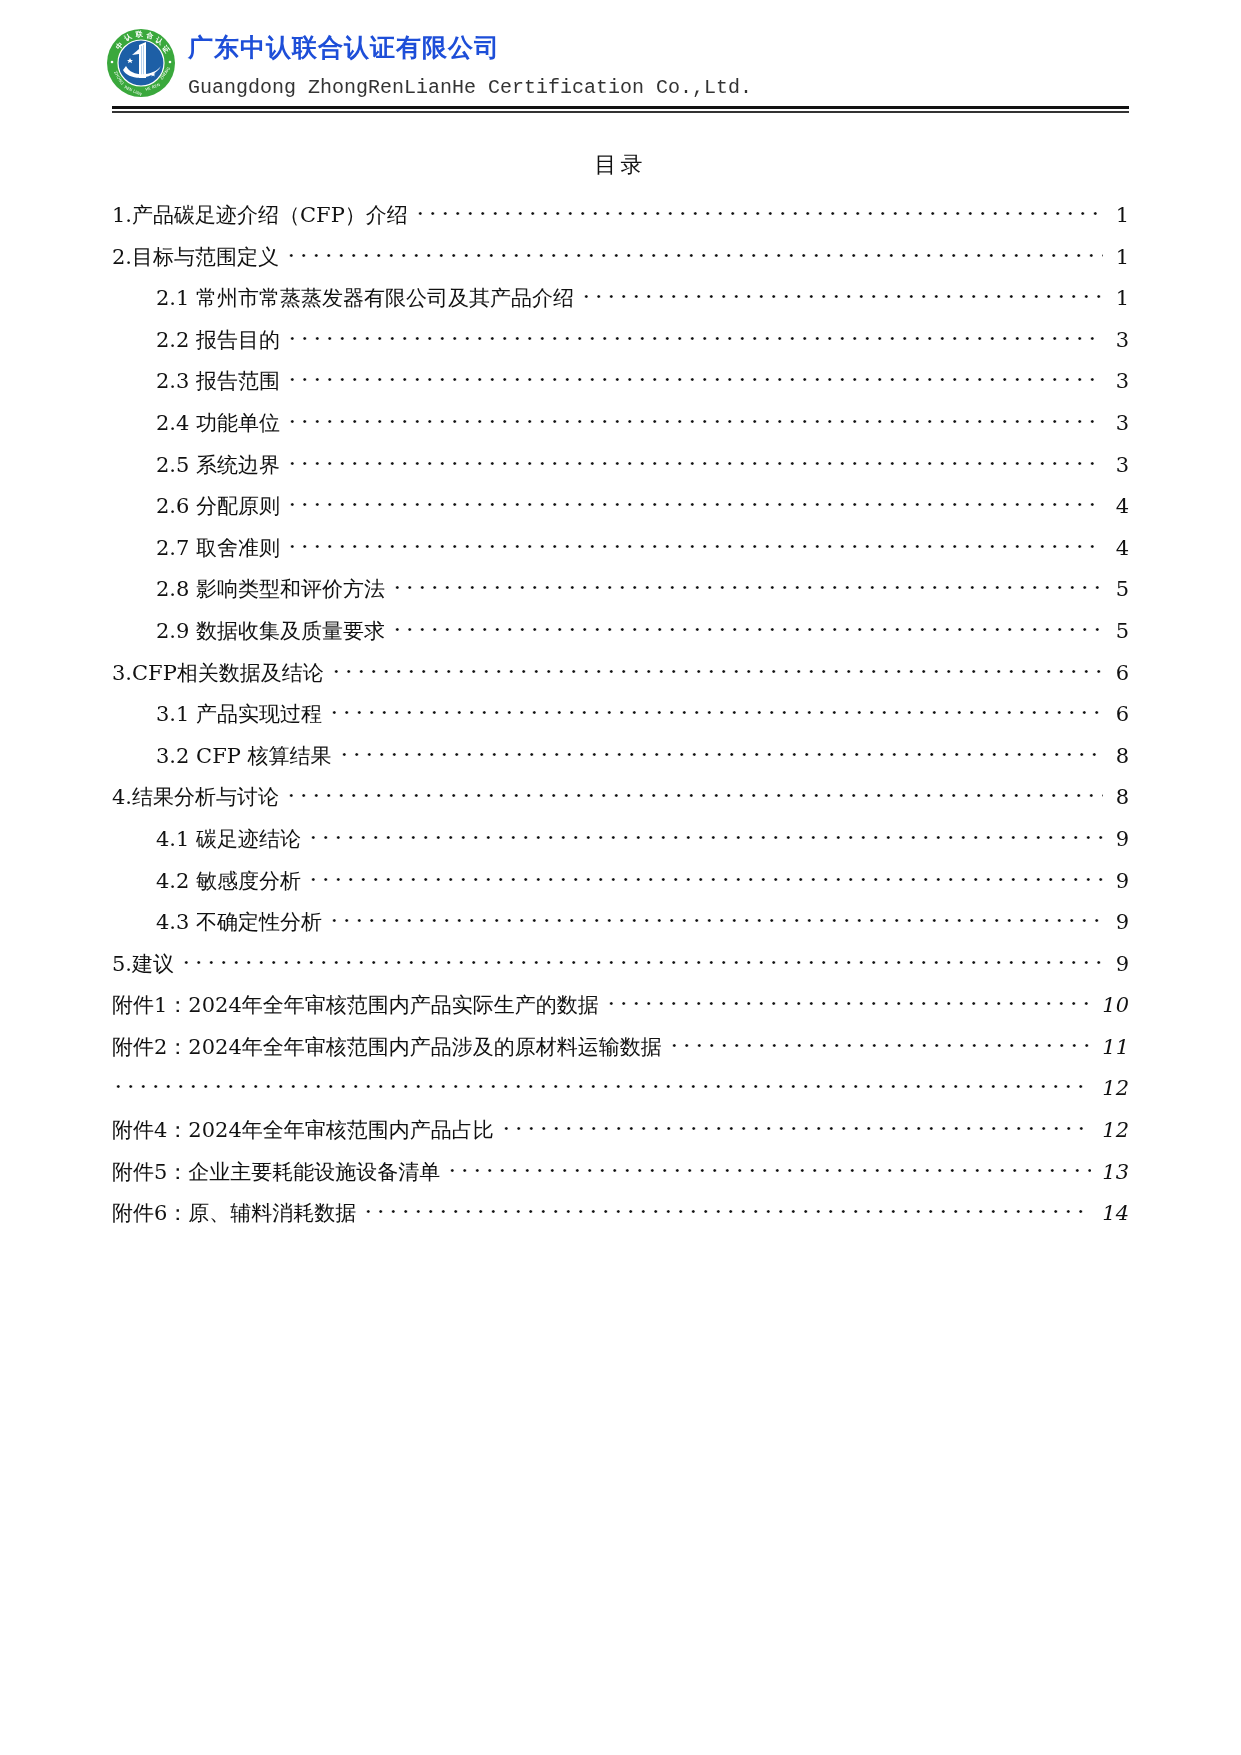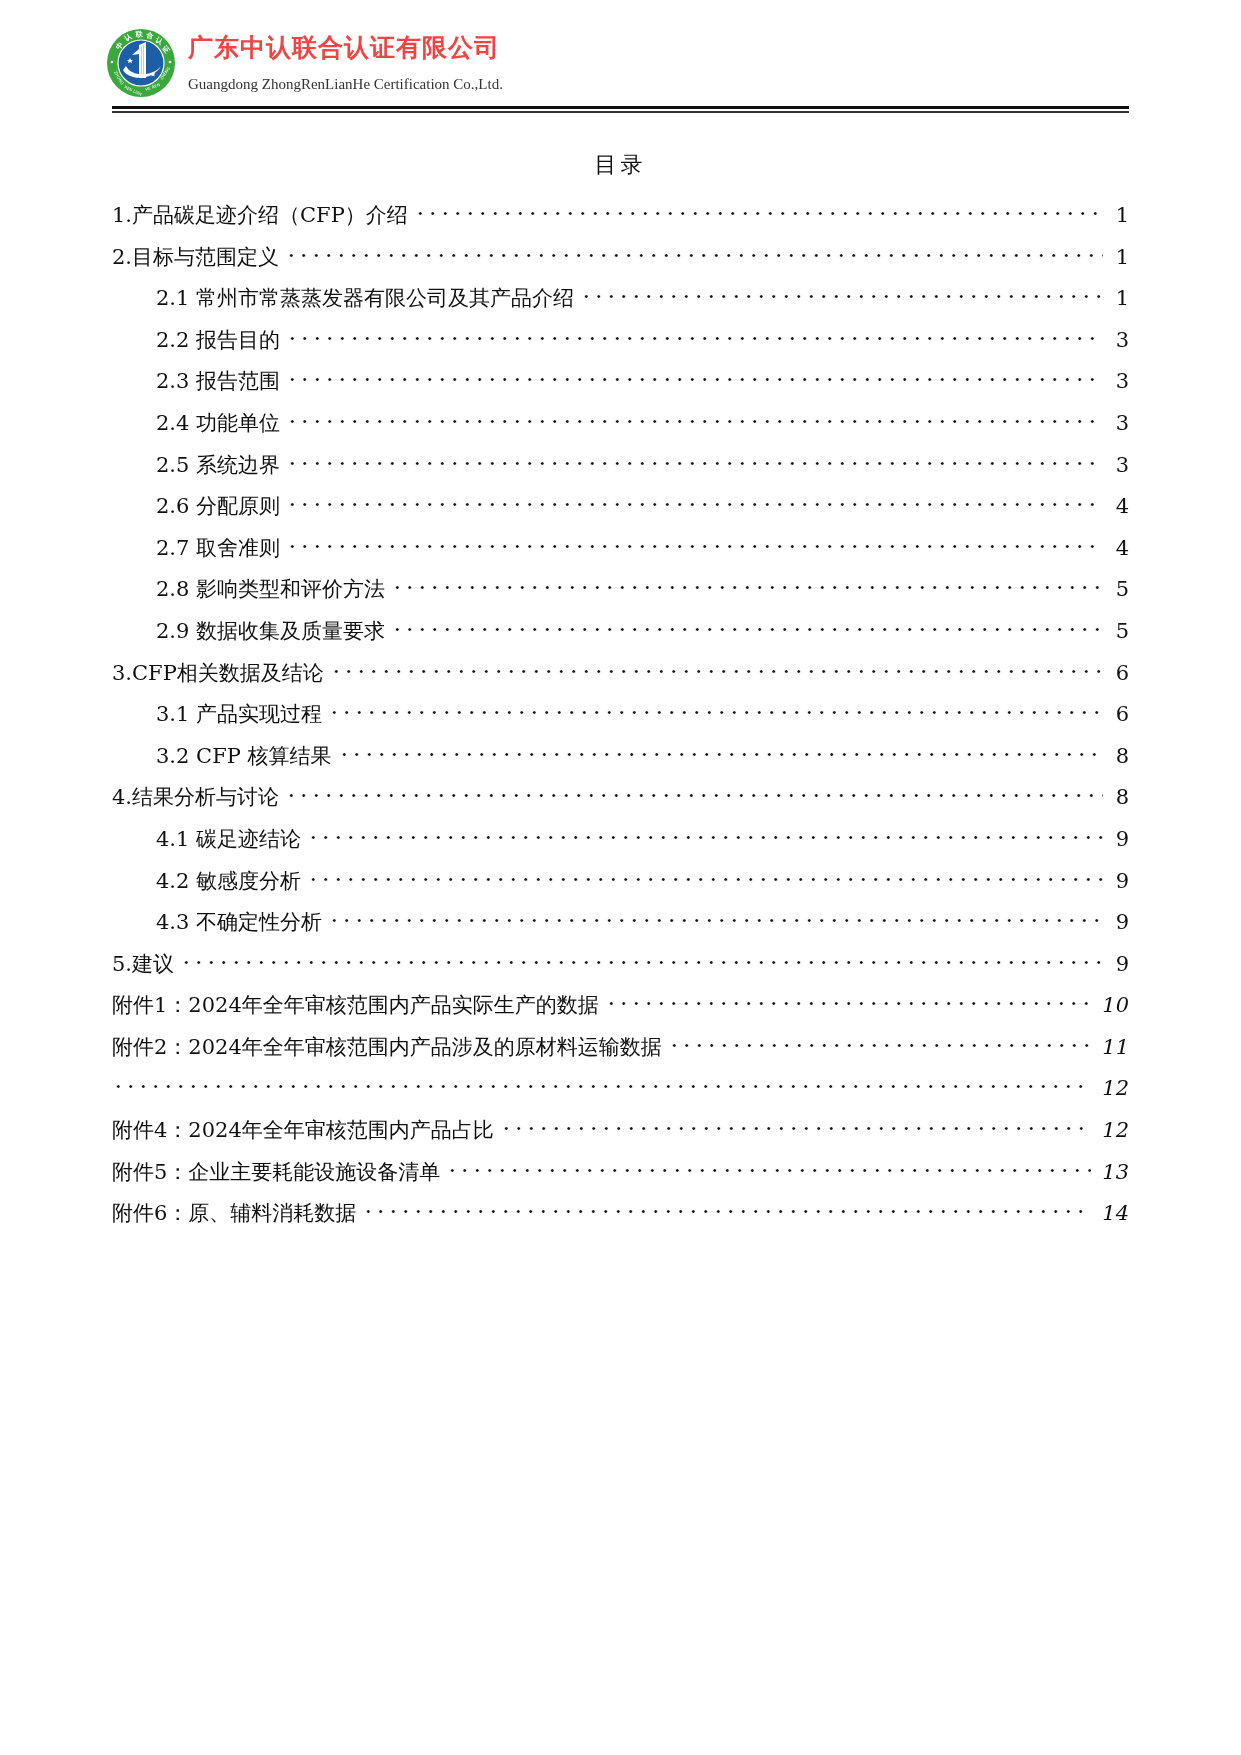--- a/index.html
+++ b/index.html
@@ -29,29 +29,29 @@
     height: 70px;
   }
   .company-cn {
     position: absolute;
     left: 188px;
     top: 31px;
     font-family: "DejaVu Sans", "Liberation Sans", sans-serif;
     font-weight: bold;
     font-size: 25px;
     letter-spacing: 1px;
-    color: #ef4444;
+    color: #1d4ed8;
     white-space: nowrap;
   }
   .company-en {
     position: absolute;
     left: 188px;
     top: 76px;
-    font-family: Liberation Serif, serif;
-    font-size: 15px;
+    font-family: Liberation Mono, monospace;
+    font-size: 20px;
     color: #333333;
     white-space: nowrap;
   }
   .rule-thick {
     position: absolute;
     left: 112px;
     top: 106px;
     width: 1017px;
     height: 3px;
     background: #111111;

